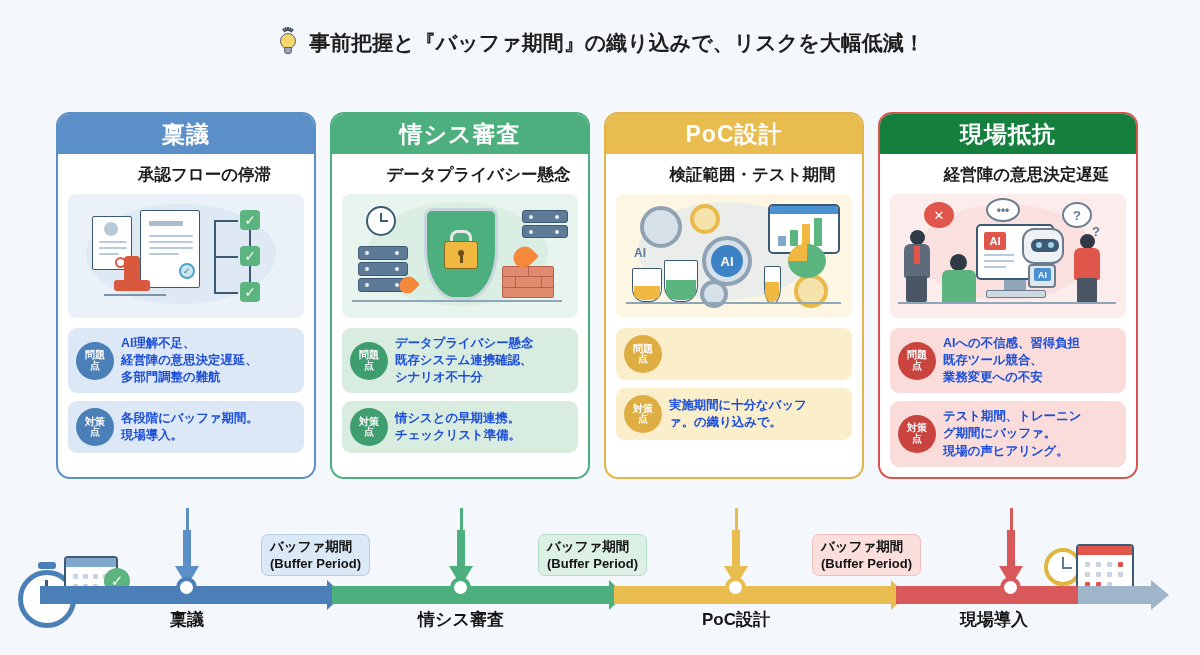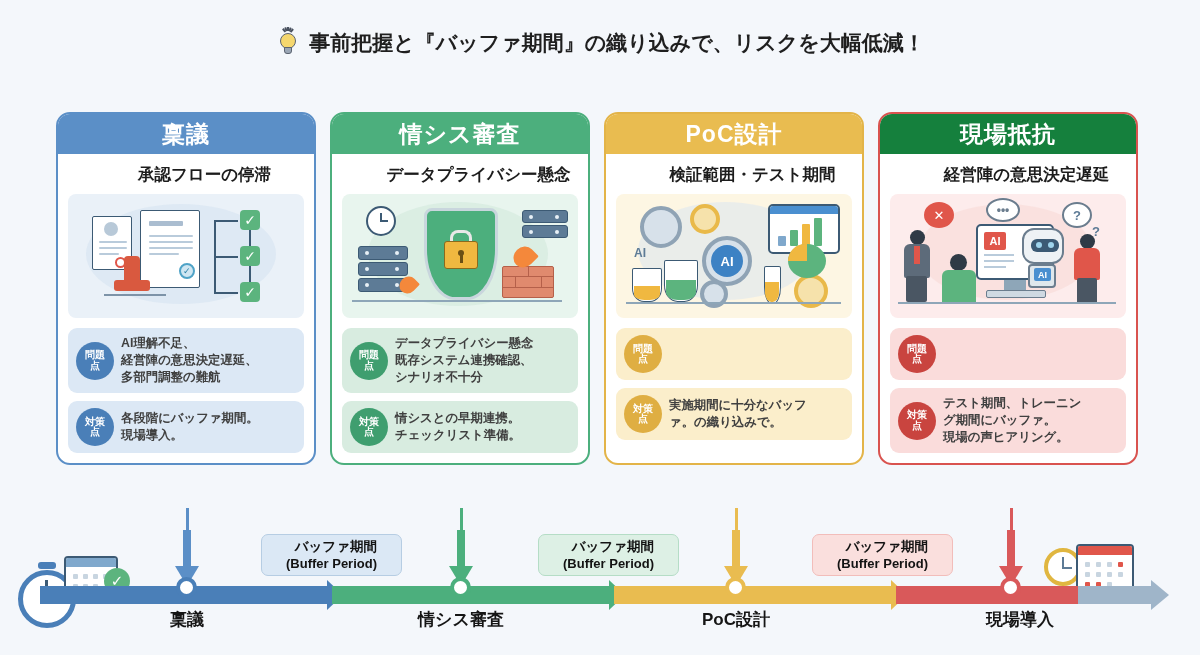--- a/index.html
+++ b/index.html
@@ -57,21 +57,21 @@
   .illus { height: 124px; margin: 0 10px; border-radius: 8px; position: relative; overflow: hidden; }
   .card-body { padding: 10px; display: flex; flex-direction: column; gap: 8px; }
   .info-box {
     border-radius: 9px; padding: 7px 8px; display: flex; align-items: center; gap: 7px;
   }
   .badge {
     flex: 0 0 auto; width: 38px; height: 38px; border-radius: 50%;
     color: #fff; font-size: 10px; font-weight: bold; line-height: 1.05;
     display: flex; flex-direction: column; align-items: center; justify-content: center;
   }
-  .info-text { font-size: 12.4px; font-weight: bold; color: #404040; line-height: 1.38; white-space: pre-line; }
+  .info-text { font-size: 12.4px; font-weight: bold; color: #1d4ed8; line-height: 1.38; white-space: pre-line; }
 
   
   .c-blue   { border-color: #5b8fc7; }
   .c-blue   .card-header { background: #5b8fc7; }
   .c-blue   .illus { background: #eaf1f8; }
   .c-blue   .info-box { background: #dce8f5; }
   .c-blue   .badge { background: #4a7fb8; }
 
   .c-green  { border-color: #4caf7d; }
   .c-green  .card-header { background: #4caf7d; }
@@ -142,22 +142,22 @@
   }
   .milestone {
     position: absolute; width: 21px; height: 21px; border-radius: 50%;
     background: #fff; border: 4px solid; top: 59px;
   }
   .ms-label {
     position: absolute; top: 90px; font-size: 17px; font-weight: bold;
     color: #151515; transform: translateX(-50%); white-space: nowrap;
   }
   .buffer-tag {
-    position: absolute; border-radius: 7px; padding: 3px 24px 4px;
-    text-align: right; border: 1px solid;
+    position: absolute; border-radius: 7px; padding: 3px 8px 4px;
+    text-align: left; border: 1px solid;
   }
   .buffer-tag .bt-jp { font-size: 13.5px; font-weight: bold; color: #131313; }
   .buffer-tag .bt-en { font-size: 13px; font-weight: bold; color: #131313; }
   .down-arrow { position: absolute; top: -6px; width: 14px; }
   .down-arrow .stem { position: absolute; left: 3px; top: 0; width: 8px; }
   .down-arrow .tip {
     position: absolute; left: -5px; width: 0; height: 0;
     border-left: 12px solid transparent; border-right: 12px solid transparent;
   }
   .connector { position: absolute; width: 3px; background: #9fb5c9; }
@@ -395,20 +395,23 @@
         <span class="p-body" style="left:3px;top:44px;width:20px;height:26px;background:#4a5663;border-radius:2px;"></span>
       </div>
       <span style="position:absolute;left:8px;top:108px;width:218px;height:1.6px;background:#8ea6b8;"></span>
     </div>
     <div class="card-body">
       <div class="info-box">
         <span class="badge">
           <span>問題</span>
           <span>点</span>
         </span>
+        <span class="info-text">AIへの不信感、習得負担
+既存ツール競合、
+業務変更への不安</span>
       </div>
       <div class="info-box">
         <span class="badge">
           <span>対策</span>
           <span>点</span>
         </span>
         <span class="info-text">テスト期間、トレーニン
 グ期間にバッファ。
 現場の声ヒアリング。</span>
       </div>
@@ -493,21 +496,21 @@
   </div>
 
   <span class="milestone" style="left:176px;border-color:#4a7fb8;"></span>
   <span class="milestone" style="left:450px;border-color:#4caf7d;"></span>
   <span class="milestone" style="left:725px;border-color:#e9bc50;"></span>
   <span class="milestone" style="left:1000px;border-color:#d9595a;"></span>
 
   <span class="ms-label" style="left:187px;">稟議</span>
   <span class="ms-label" style="left:461px;">情シス審査</span>
   <span class="ms-label" style="left:736px;">PoC設計</span>
-  <span class="ms-label" style="left:1020px;">現場導入</span>
+  <span class="ms-label" style="left:994px;">現場導入</span>
 
   <div class="buffer-tag" style="left:261px;top:16px;background:#dbe8f5;border-color:#b6cde3;">
     <div class="bt-jp">バッファ期間</div>
     <div class="bt-en">(Buffer Period)</div>
   </div>
   <div class="buffer-tag" style="left:538px;top:16px;background:#ddf0e5;border-color:#b5ddc6;">
     <div class="bt-jp">バッファ期間</div>
     <div class="bt-en">(Buffer Period)</div>
   </div>
   <div class="buffer-tag" style="left:812px;top:16px;background:#fadfdd;border-color:#f2bdba;">

